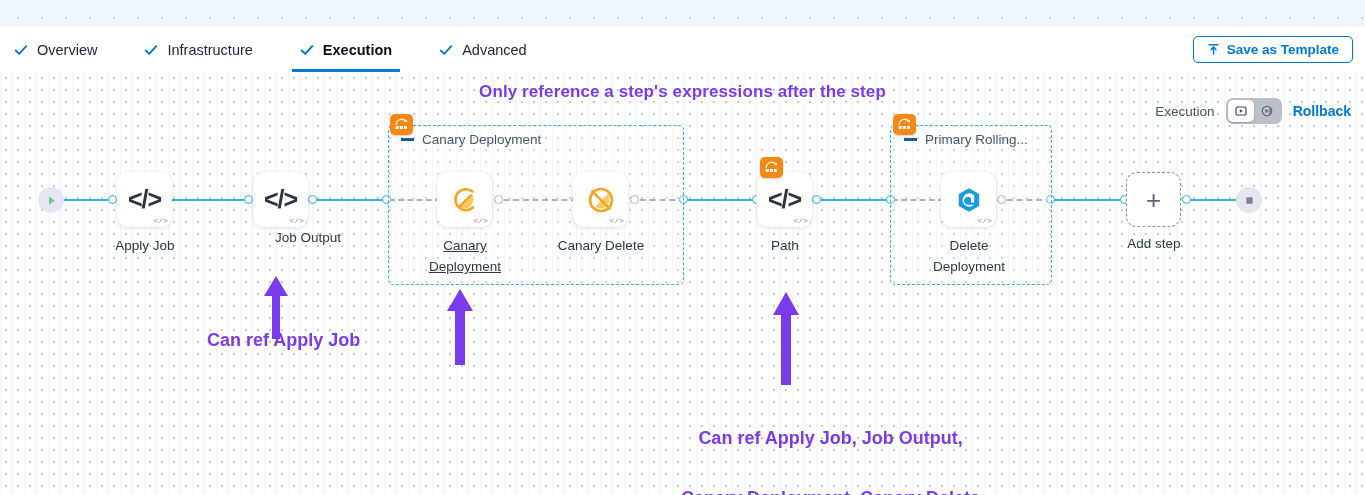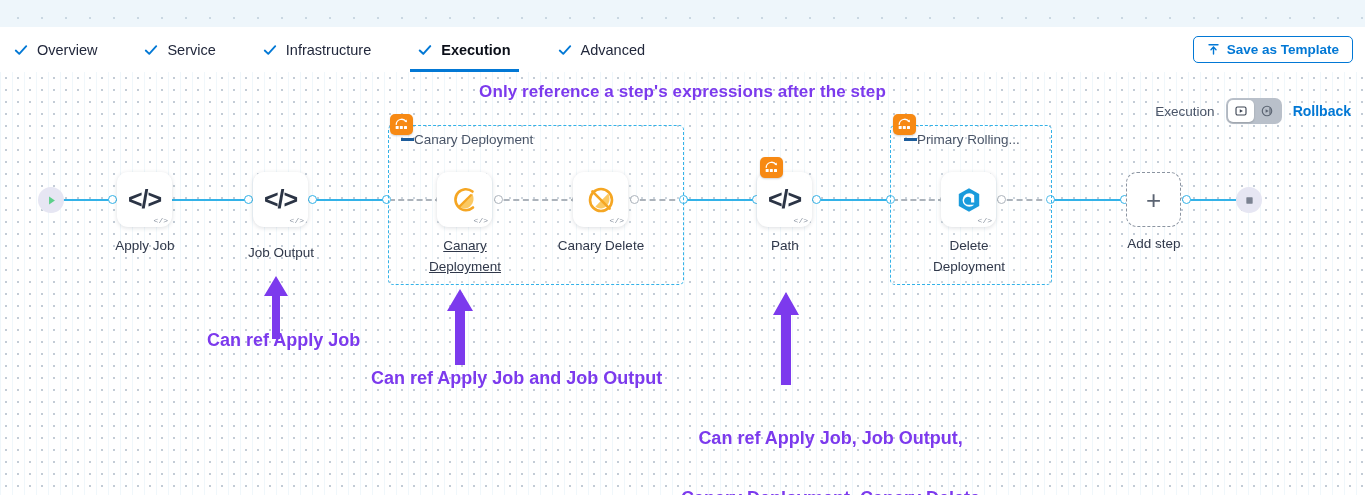--- a/index.html
+++ b/index.html
@@ -112,21 +112,21 @@
     display:flex;align-items:center;justify-content:center;z-index:6;
     box-shadow:0 1px 2px rgba(0,0,0,.18);
   }
 
   
   .group{
     position:absolute;border:1.5px dashed #33b2e8;border-radius:5px;
     background:rgba(255,255,255,0.18);
   }
   .group-title{
-    position:absolute;display:flex;align-items:center;
+    position:absolute;display:flex;align-items:center;gap:8px;
     font-size:13.5px;color:#4a5568;white-space:nowrap;
   }
   .group-dash{width:13px;height:2.5px;background:#1d5d9c;display:block;}
 
   .addstep{
     position:absolute;width:55px;height:55px;border-radius:11px;background:#fff;
     border:1.8px dashed #8b94a1;box-sizing:border-box;
     display:flex;align-items:center;justify-content:center;cursor:pointer;
   }
   .plus{font-size:26px;color:#5b6472;line-height:0;font-weight:300;}
@@ -147,26 +147,20 @@
 <div class="tabbar">
   <div class="tabs">
 
     <div class="tab">
       <svg class="chk" viewBox="0 0 16 16">
           <path d="M2 8.6 L6 12.4 L14 3.6" stroke="#0278d5" stroke-width="2.1" fill="none" stroke-linecap="round" stroke-linejoin="round"></path>
         </svg>
       <span>Overview</span>
     </div>
 
-    <div class="tab">
-      <svg class="chk" viewBox="0 0 16 16">
-          <path d="M2 8.6 L6 12.4 L14 3.6" stroke="#0278d5" stroke-width="2.1" fill="none" stroke-linecap="round" stroke-linejoin="round"></path>
-        </svg>
-      <span>Service</span>
-    </div>
 
     <div class="tab">
       <svg class="chk" viewBox="0 0 16 16">
           <path d="M2 8.6 L6 12.4 L14 3.6" stroke="#0278d5" stroke-width="2.1" fill="none" stroke-linecap="round" stroke-linejoin="round"></path>
         </svg>
       <span>Infrastructure</span>
     </div>
 
     <div class="tab active">
       <svg class="chk" viewBox="0 0 16 16">
@@ -291,21 +285,21 @@
     <div class="node" style="left:117px;top:100px;">
       <span class="code-glyph">&lt;/&gt;</span>
       <span class="corner">&lt;/&gt;</span>
     </div>
     <div class="node-label" style="left:85px;top:163px;">Apply Job</div>
 
     <div class="node" style="left:253px;top:100px;">
       <span class="code-glyph">&lt;/&gt;</span>
       <span class="corner">&lt;/&gt;</span>
     </div>
-    <div class="node-label" style="left:221px;top:170px;">Job Output</div>
+    <div class="node-label" style="left:221px;top:155px;text-align:right;">Job Output</div>
 
     <div class="node" style="left:437px;top:100px;">
       <svg width="32" height="32" viewBox="0 0 32 32">
         <path d="M23.5 7.5 A10.5 10.5 0 1 0 24 23.5" fill="none" stroke="#f5a623" stroke-width="2.6" stroke-linecap="round"></path>
         <path d="M23.2 9.6 C25.4 13.6 25.0 19.0 21.0 22.4 C17.6 25.2 13.0 25.0 10.4 22.6 Z" fill="#fbc963"></path>
         <path d="M10.6 22.4 L21.8 11.2" stroke="#f5a623" stroke-width="2.2" stroke-linecap="round"></path>
       </svg>
       <span class="corner">&lt;/&gt;</span>
     </div>
     <div class="node-label" style="left:405px;top:163px;text-decoration:underline;">
@@ -362,21 +356,20 @@
     </div>
 
     <svg class="arrow" style="left:258px;top:202px;" width="36" height="65" viewBox="0 0 36 65">
       <path d="M18 2 L30 22 L22 22 L22 65 L14 65 L14 22 L6 22 Z" fill="#7c3aed"></path>
     </svg>
     <div class="ann-text" style="left:207px;top:258px;">Can ref Apply Job</div>
 
     <svg class="arrow" style="left:442px;top:215px;" width="36" height="78" viewBox="0 0 36 78">
       <path d="M18 2 L31 24 L23 24 L23 78 L13 78 L13 24 L5 24 Z" fill="#7c3aed"></path>
     </svg>
-    <div class="ann-text" style="left:371px;top:296px;">Can ref Apply Job and Job Output</div>
 
     <svg class="arrow" style="left:768px;top:218px;" width="36" height="95" viewBox="0 0 36 95">
       <path d="M18 2 L31 25 L23 25 L23 95 L13 95 L13 25 L5 25 Z" fill="#7c3aed"></path>
     </svg>
     <div class="ann-text" style="left:681px;top:316px;">
       <div>Can ref Apply Job, Job Output,</div>
       <div>Canary Deployment, Canary Delete</div>
     </div>
 
   </div>

